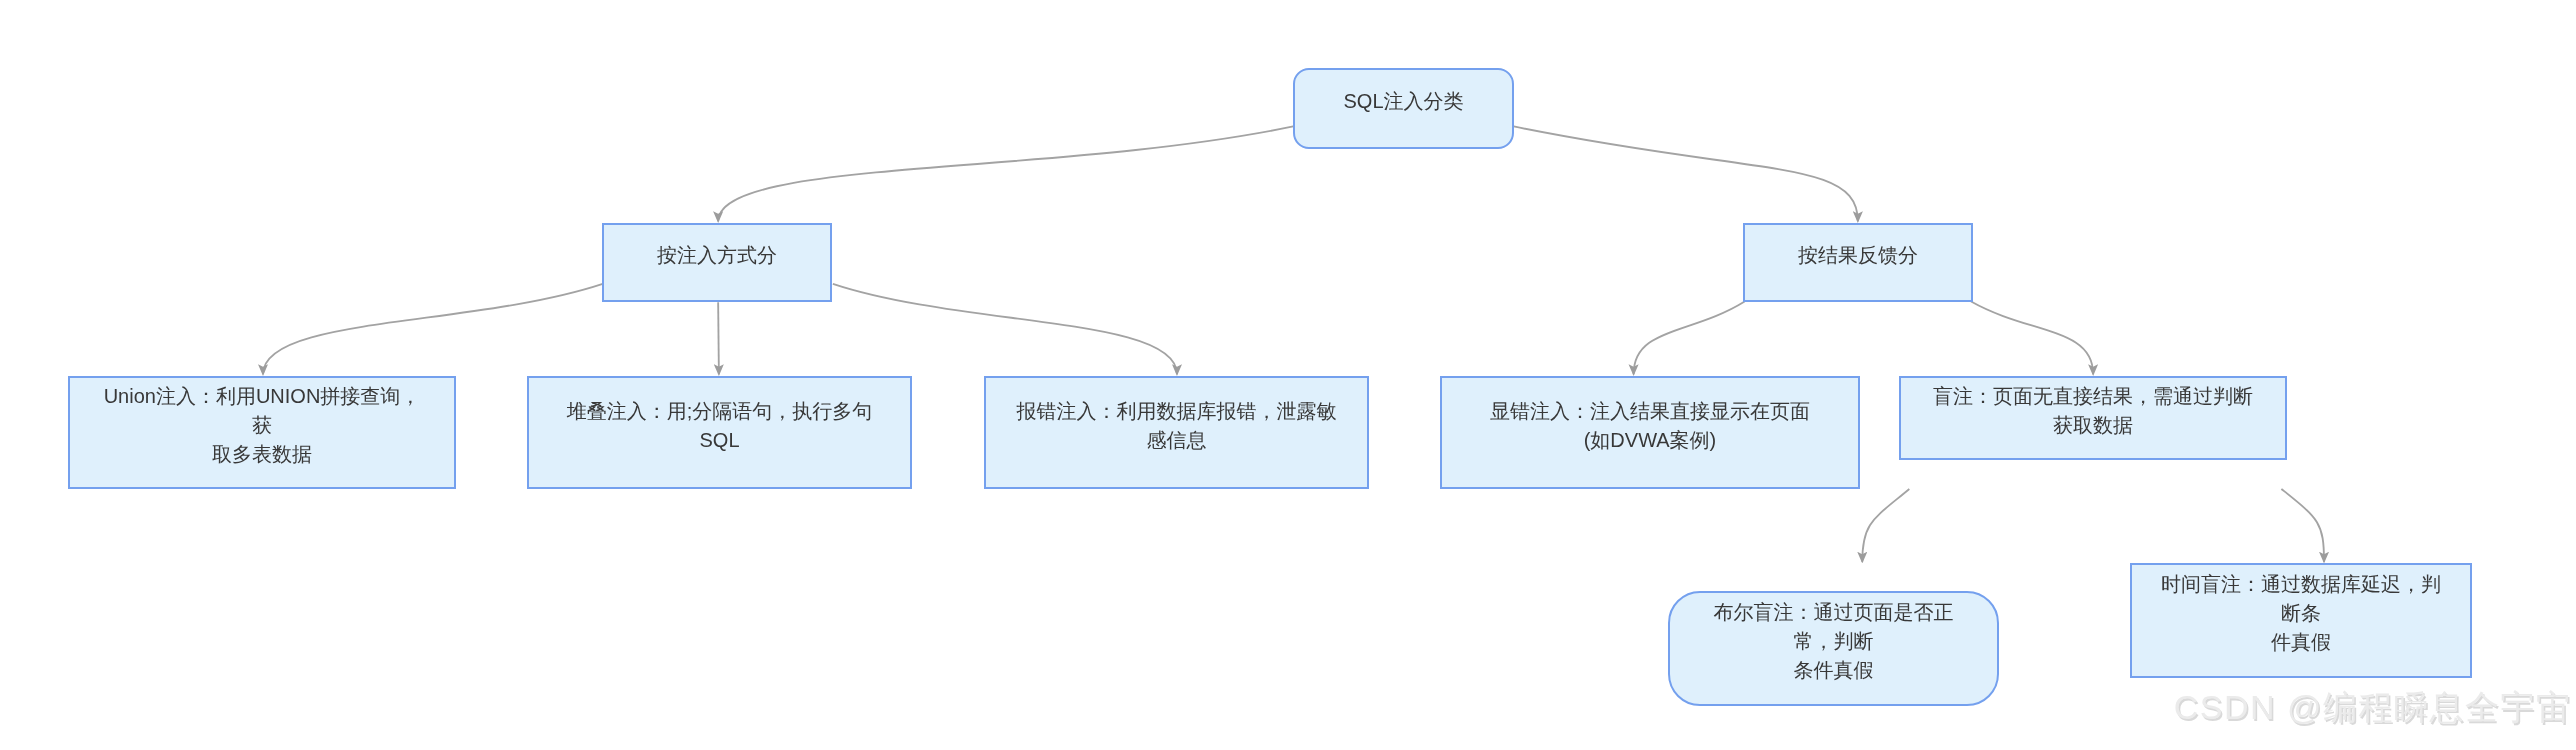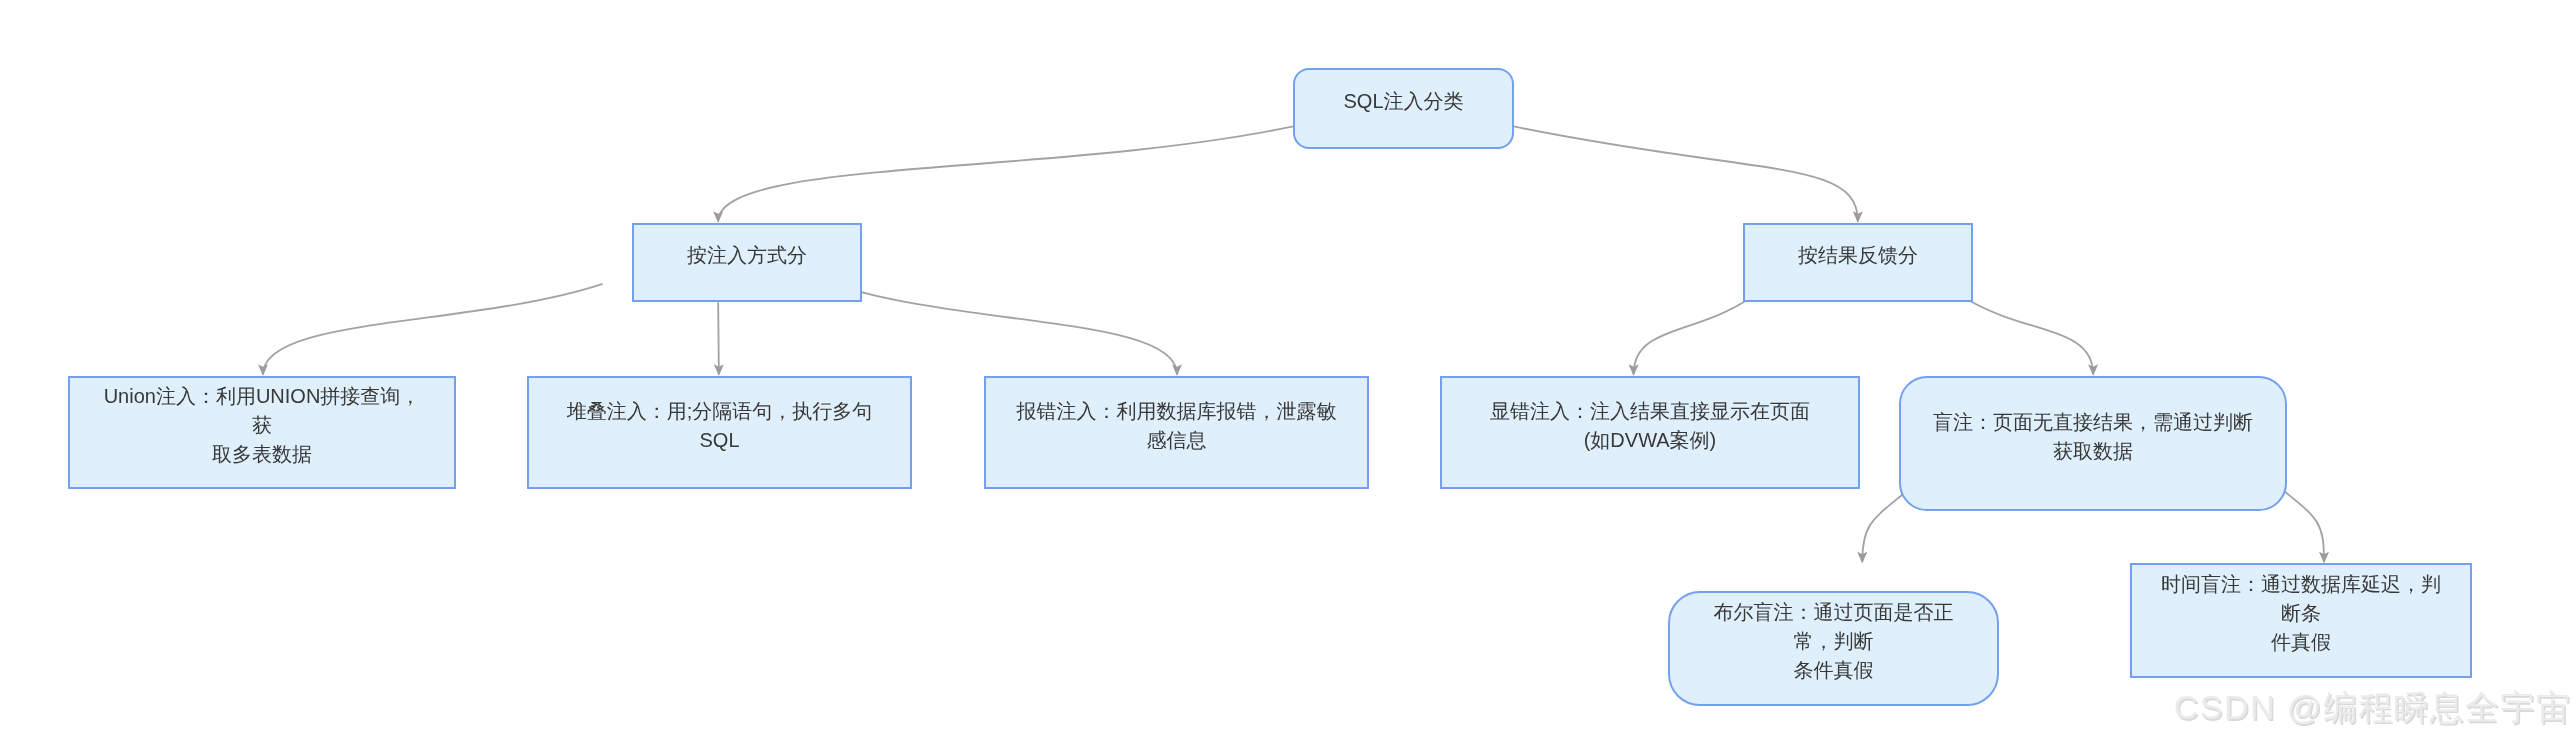--- a/index.html
+++ b/index.html
@@ -70,37 +70,37 @@
     <path class="edge" d="M976,411 L977,509" marker-end="url(#arrow)"></path>
     <path class="edge" d="M1132,386 C1310,445 1600,430 1600,509" marker-end="url(#arrow)"></path>
     <path class="edge" d="M2372,410 C2300,455 2221,445 2221,509" marker-end="url(#arrow)"></path>
     <path class="edge" d="M2680,410 C2760,455 2846,445 2846,509" marker-end="url(#arrow)"></path>
     <path class="edge" d="M2596,665 C2548,705 2532,710 2532,764" marker-end="url(#arrow)"></path>
     <path class="edge" d="M3102,665 C3152,705 3160,710 3160,764" marker-end="url(#arrow)"></path>
   </svg>
 
   <div class="node" style="left:1293px; top:68px;  width:221px; height:81px;border-radius:16px;">SQL注入分类</div>
 
-  <div class="node" style="left:602px;  top:223px; width:230px; height:79px;margin-left:30px;">按注入方式分</div>
+  <div class="node" style="left:602px;  top:223px; width:230px; height:79px;">按注入方式分</div>
 
   <div class="node" style="left:1743px; top:223px; width:230px; height:79px;">按结果反馈分</div>
 
   <div class="node" style="left:68px;   top:376px; width:388px; height:113px;">Union注入：利用UNION拼接查询，获
 取多表数据</div>
 
   <div class="node" style="left:984px; top:376px; width:385px; height:113px;">报错注入：利用数据库报错，泄露敏
 感信息</div>
 
   <div class="node" style="left:527px;  top:376px; width:385px; height:113px;">堆叠注入：用;分隔语句，执行多句
 SQL</div>
 
   <div class="node" style="left:1440px; top:376px; width:420px; height:113px;">显错注入：注入结果直接显示在页面
 (如DVWA案例)</div>
 
-  <div class="node" style="left:1899px; top:376px; width:388px; height:135px;border-radius:28px;">盲注：页面无直接结果，需通过判断
+  <div class="node" style="left:1899px; top:376px; width:388px; height:84px;">盲注：页面无直接结果，需通过判断
 获取数据</div>
 
   <div class="node" style="left:1668px; top:591px; width:331px; height:115px;border-radius:32px;">布尔盲注：通过页面是否正常，判断
 条件真假</div>
 
   <div class="node" style="left:2130px; top:563px; width:342px; height:115px;">时间盲注：通过数据库延迟，判断条
 件真假</div>
 
   <div class="watermark">CSDN @编程瞬息全宇宙</div>
 

